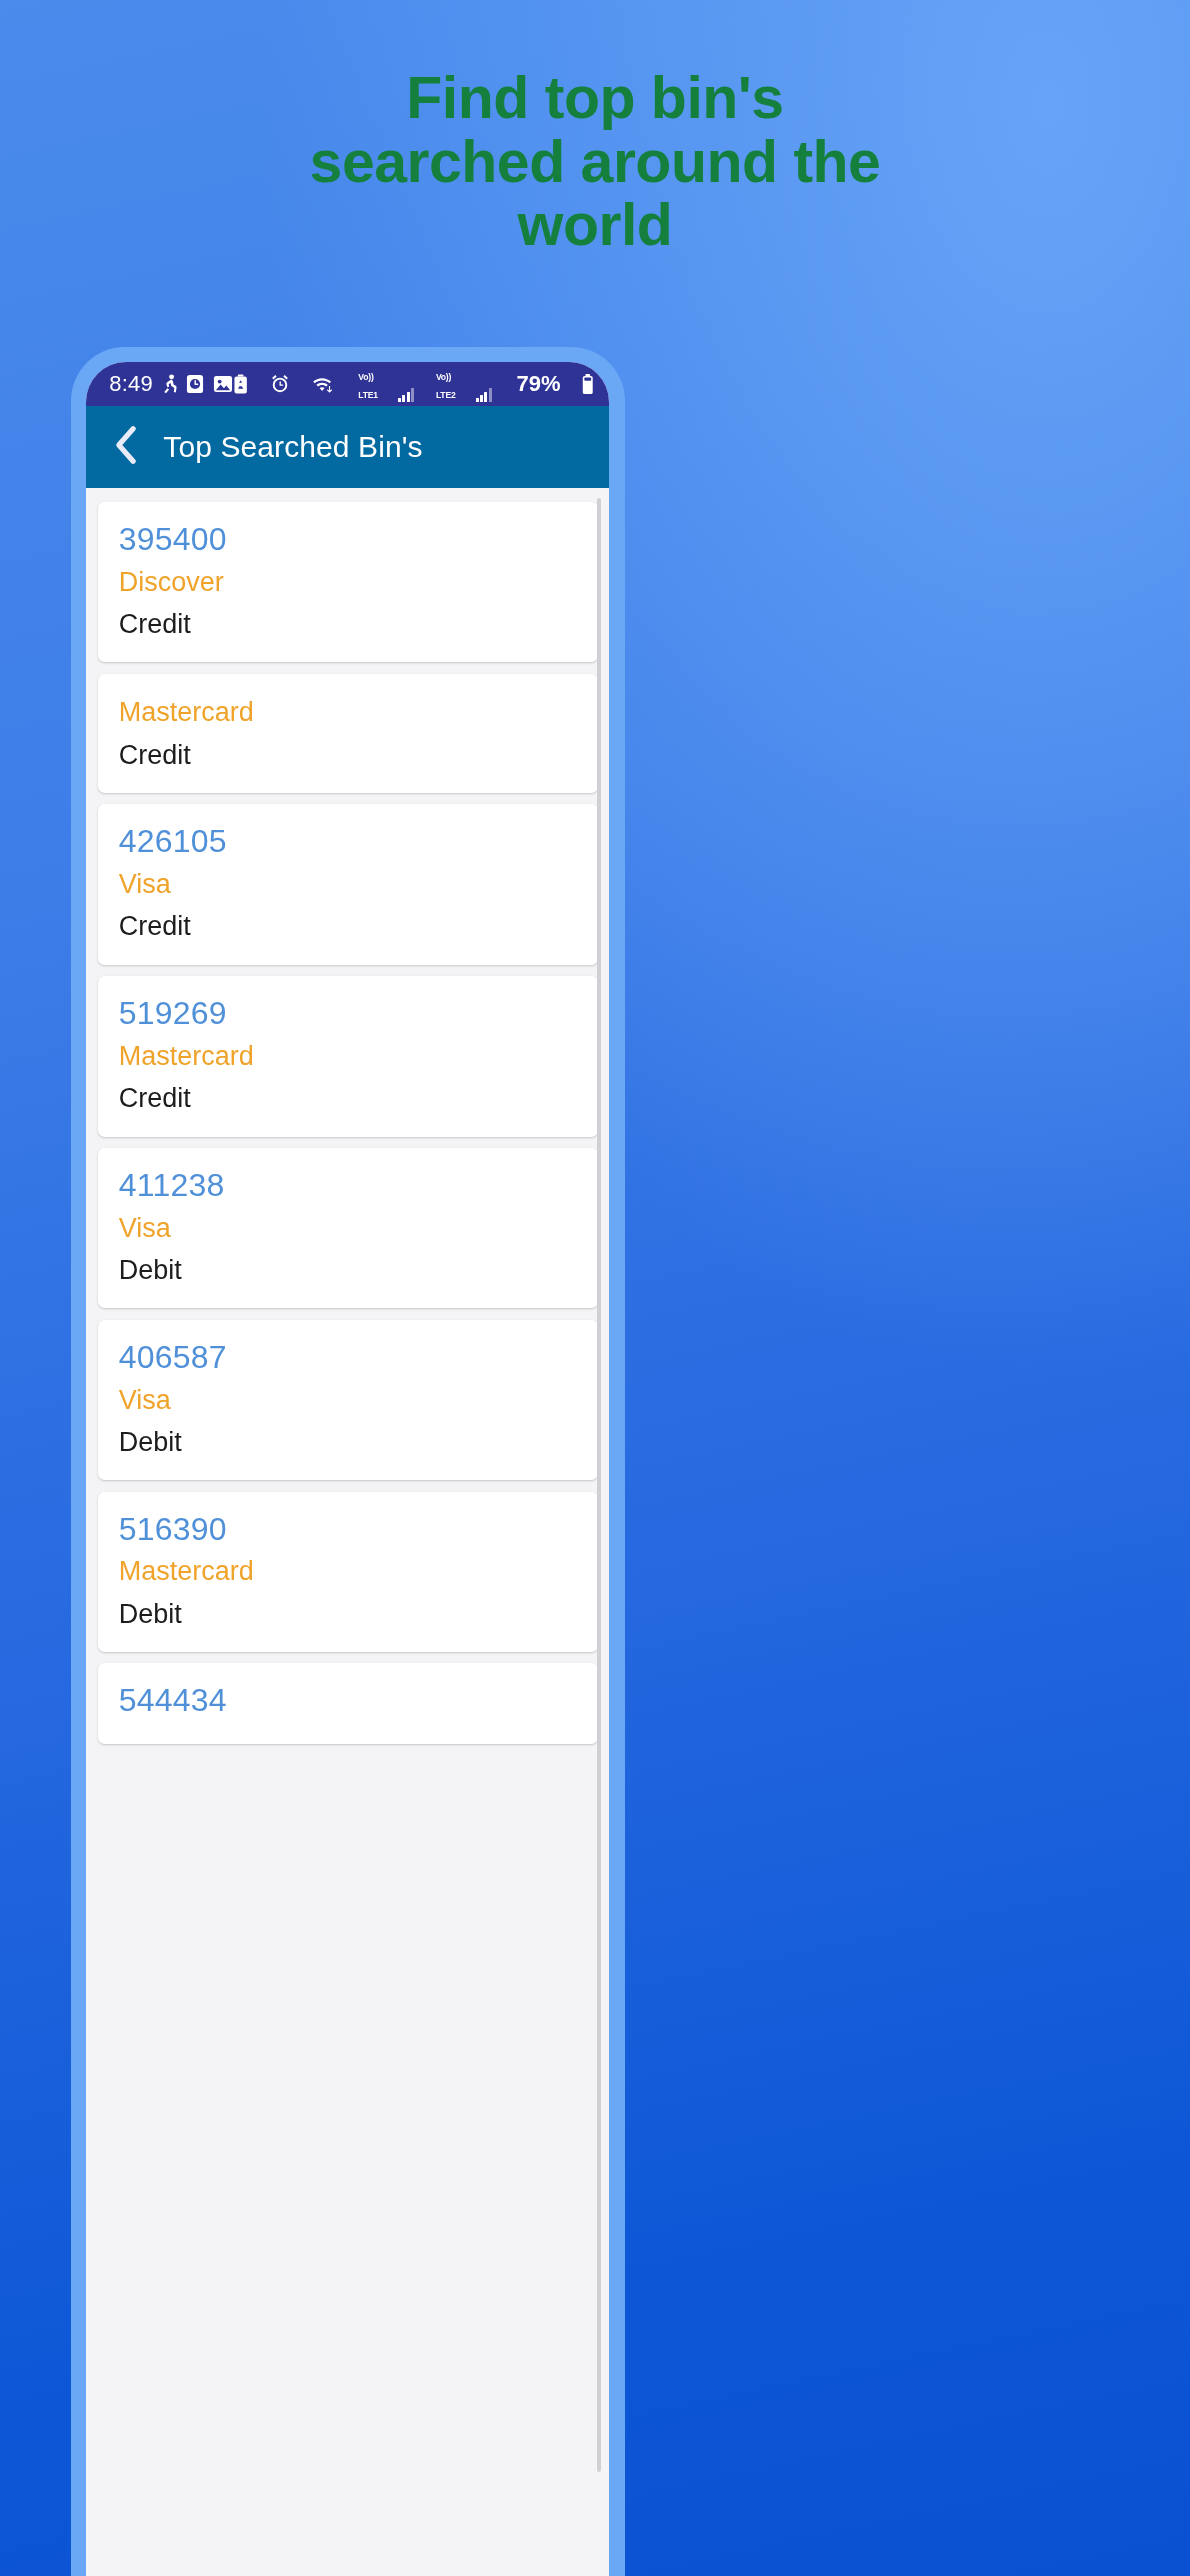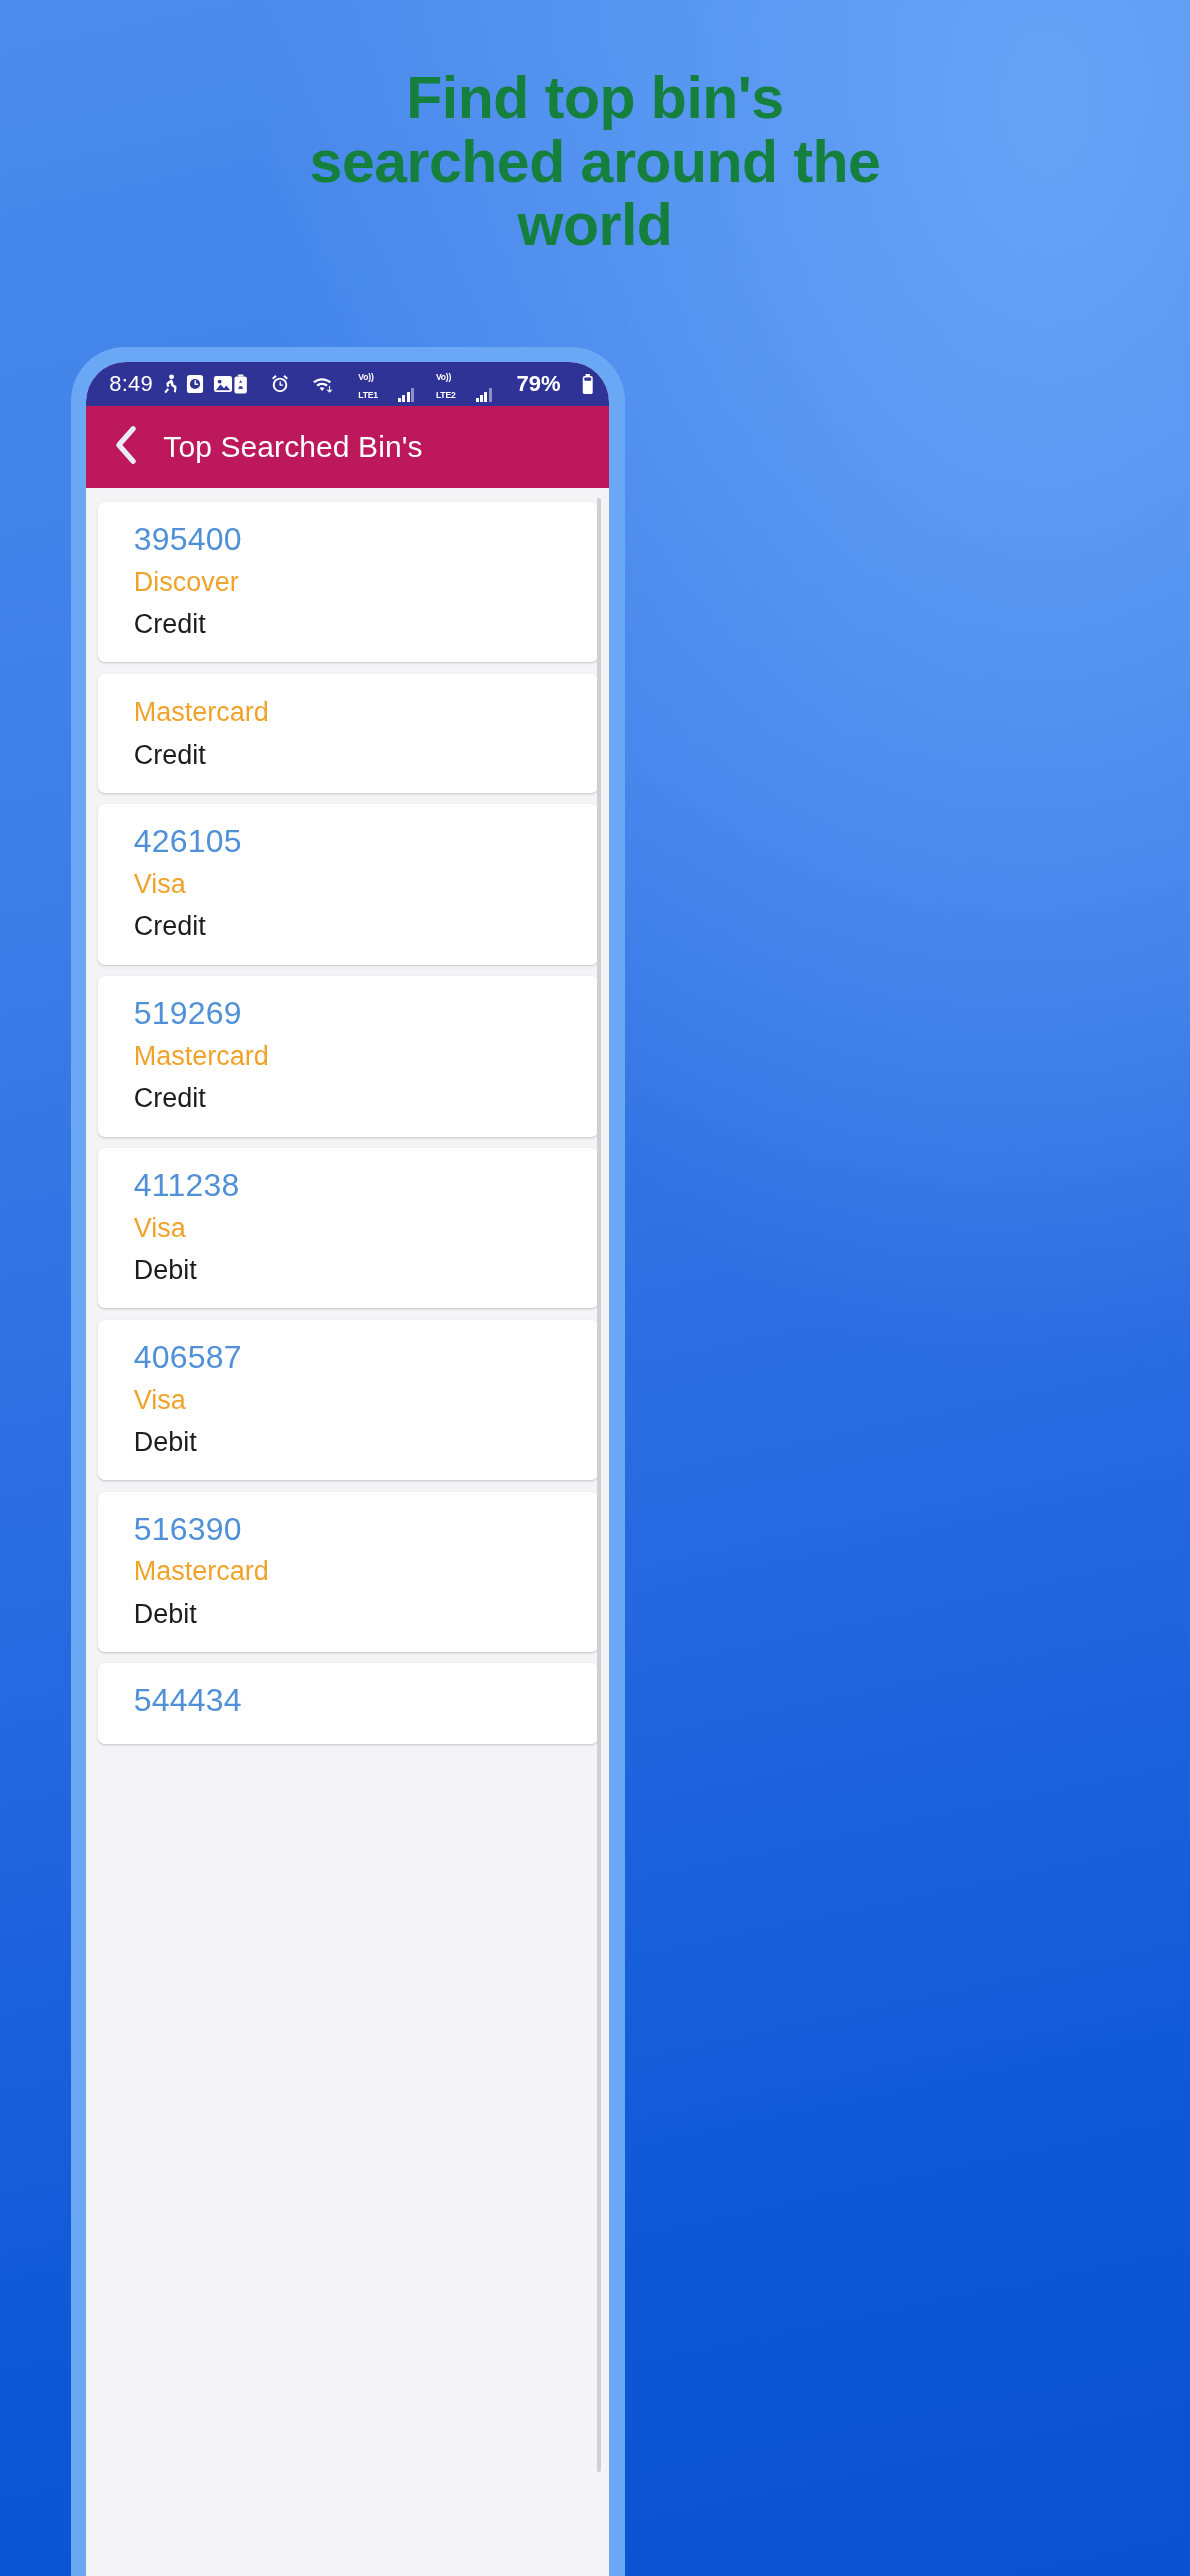--- a/index.html
+++ b/index.html
@@ -76,21 +76,21 @@
   .bars{ display:flex; align-items:flex-end; gap:1.4px; height:14.4px; }
   .bars i{ display:block; width:2.9px; background:#fff; border-radius:0.5px; }
   .bars i:nth-child(1){ height:4.8px; }
   .bars i:nth-child(2){ height:7.7px; }
   .bars i:nth-child(3){ height:10.5px; }
   .bars i:nth-child(4){ height:14.4px; opacity:.45; }
 
   
   .appbar{
     flex:0 0 82px;
-    background:#be185d;
+    background:#0369a1;
     display:flex;
     align-items:center;
     padding:0 0 0 23px;
     gap:21px;
   }
   .back-btn{
     width:33px; height:44px;
     display:flex; align-items:center; justify-content:center;
     cursor:pointer;
   }
@@ -105,21 +105,21 @@
     flex:1 1 auto;
     background:#f4f4f6;
     padding:5.8px 0 0 0;
     position:relative;
     overflow:hidden;
   }
   .card{
     background:#ffffff;
     margin:7.7px 11.5px 11.5px 11.5px;
     border-radius:6.7px;
-    padding:17px 0 19px 36px;
+    padding:17px 0 19px 21px;
     box-shadow:0 1px 2.9px rgba(0,0,0,0.14), 0 1px 1px rgba(0,0,0,0.06);
   }
   .bin{
     color:#4f90d8;
     font-size:32px;
     font-weight:500;
     line-height:1.28;
     letter-spacing:0.2px;
   }
   .brand{

